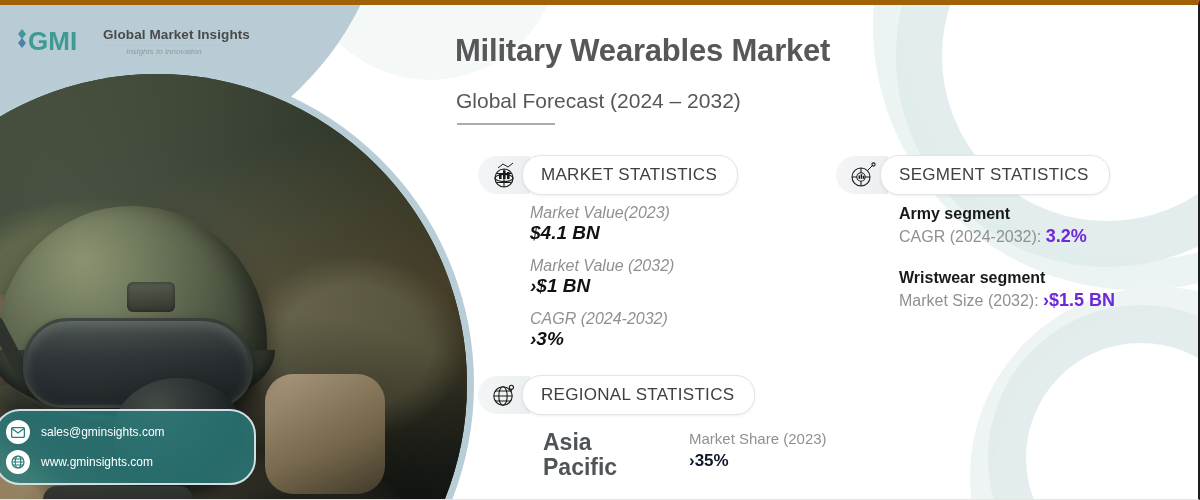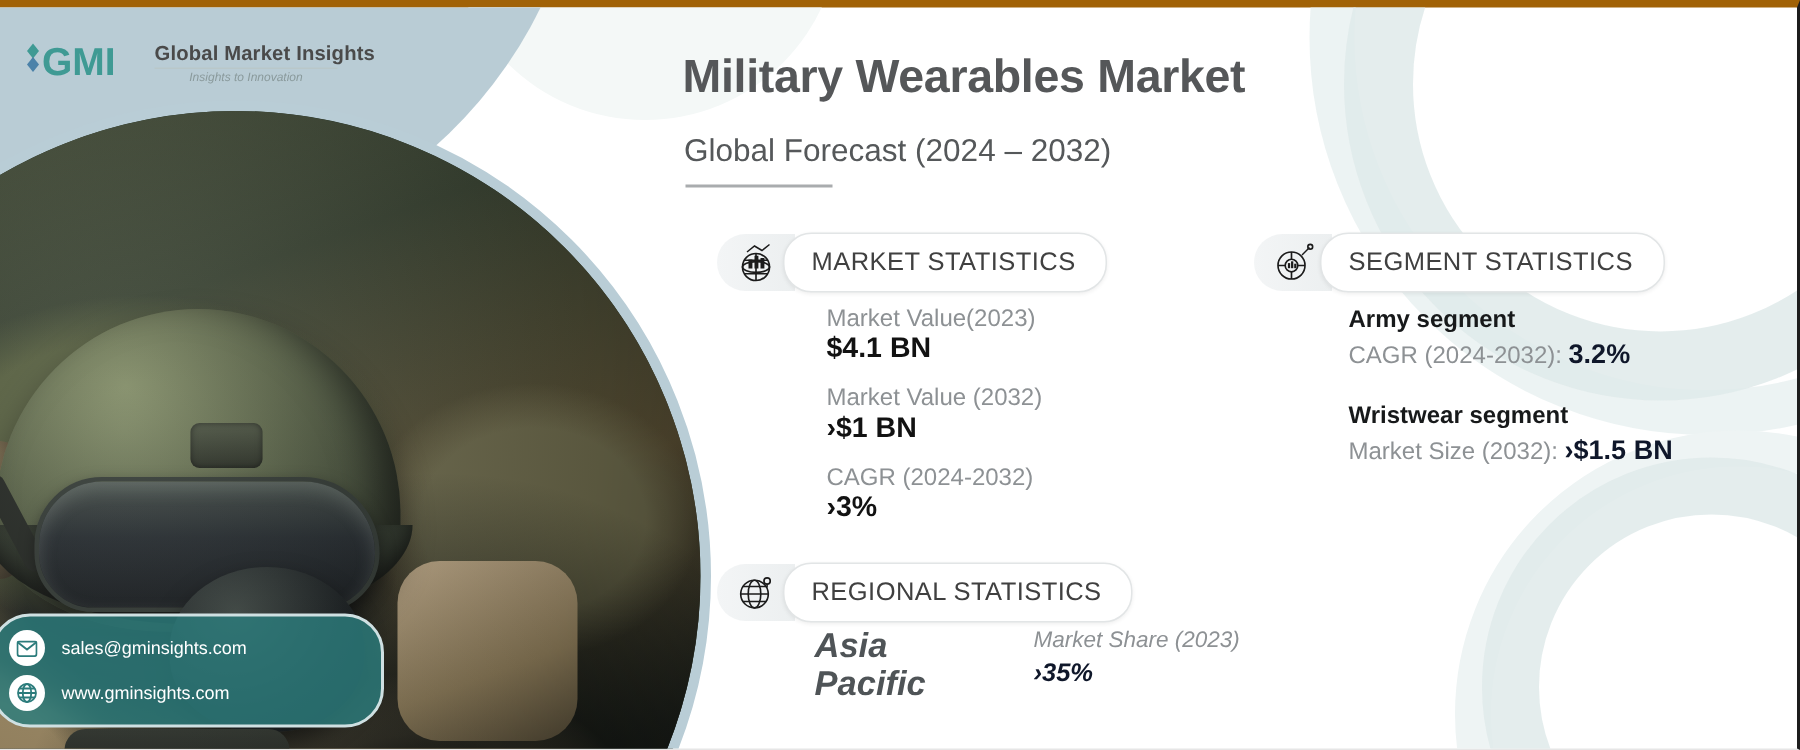--- a/index.html
+++ b/index.html
@@ -278,21 +278,21 @@
     color: #17191a;
     white-space: nowrap;
     margin-bottom: 3px;
   }
   .seg-line {
     font-size: 16px;
     color: #8d9194;
     white-space: nowrap;
   }
   .seg-line b {
-    color: #0f172a;
+    color: #6d28d9;
     font-size: 18px;
   }
   .seg-group { margin-bottom: 22px; }
   .seg-group:last-child { margin-bottom: 0; }
 
   .region-row {
     position: absolute;
     z-index: 5;
     display: flex;
     align-items: flex-start;
@@ -412,21 +412,21 @@
         <rect x="14" y="10.5" width="2.6" height="8.5" fill="#1b1b1b" stroke="none"></rect>
         <rect x="18" y="12" width="2.6" height="7" fill="#1b1b1b" stroke="none"></rect>
         <path d="M9 8 L14 4 L19 7 L24 3" stroke-width="1"></path>
       </svg>
     </span>
     <span class="badge-pill">
       <span class="badge-label">MARKET STATISTICS</span>
     </span>
   </div>
 
-  <div class="stat-block" style="left:551px; top:199px;">
+  <div class="stat-block" style="left:530px; top:199px;font-style:italic;">
     <div class="stat-row">
       <div class="stat-label">Market Value(2023)</div>
       <div class="stat-value">$4.1 BN</div>
     </div>
     <div class="stat-row">
       <div class="stat-label">Market Value (2032)</div>
       <div class="stat-value">›$1 BN</div>
     </div>
     <div class="stat-row">
       <div class="stat-label">CAGR (2024-2032)</div>
@@ -475,21 +475,21 @@
         <path d="M4.8 16 H23.2 M6.2 11 H21.8 M6.2 21 H21.8"></path>
         <path d="M22.4 5.2 a2.1 2.1 0 1 1 0 4.2 a2.1 2.1 0 1 1 0 -4.2 Z"></path>
         <path d="M22.4 9.4 L22.4 11.6" stroke-width="1"></path>
       </svg>
     </span>
     <span class="badge-pill">
       <span class="badge-label">REGIONAL STATISTICS</span>
     </span>
   </div>
 
-  <div class="region-row" style="left:543px; top:413px;font-style:italic;">
+  <div class="region-row" style="left:543px; top:425px;">
     <div class="region-name">Asia Pacific</div>
     <div>
       <div class="region-stat-label">Market Share (2023)</div>
       <div class="region-stat-value">›35%</div>
     </div>
   </div>
 
   <div class="contact">
     <div class="contact-row">
       <span class="contact-ico">

